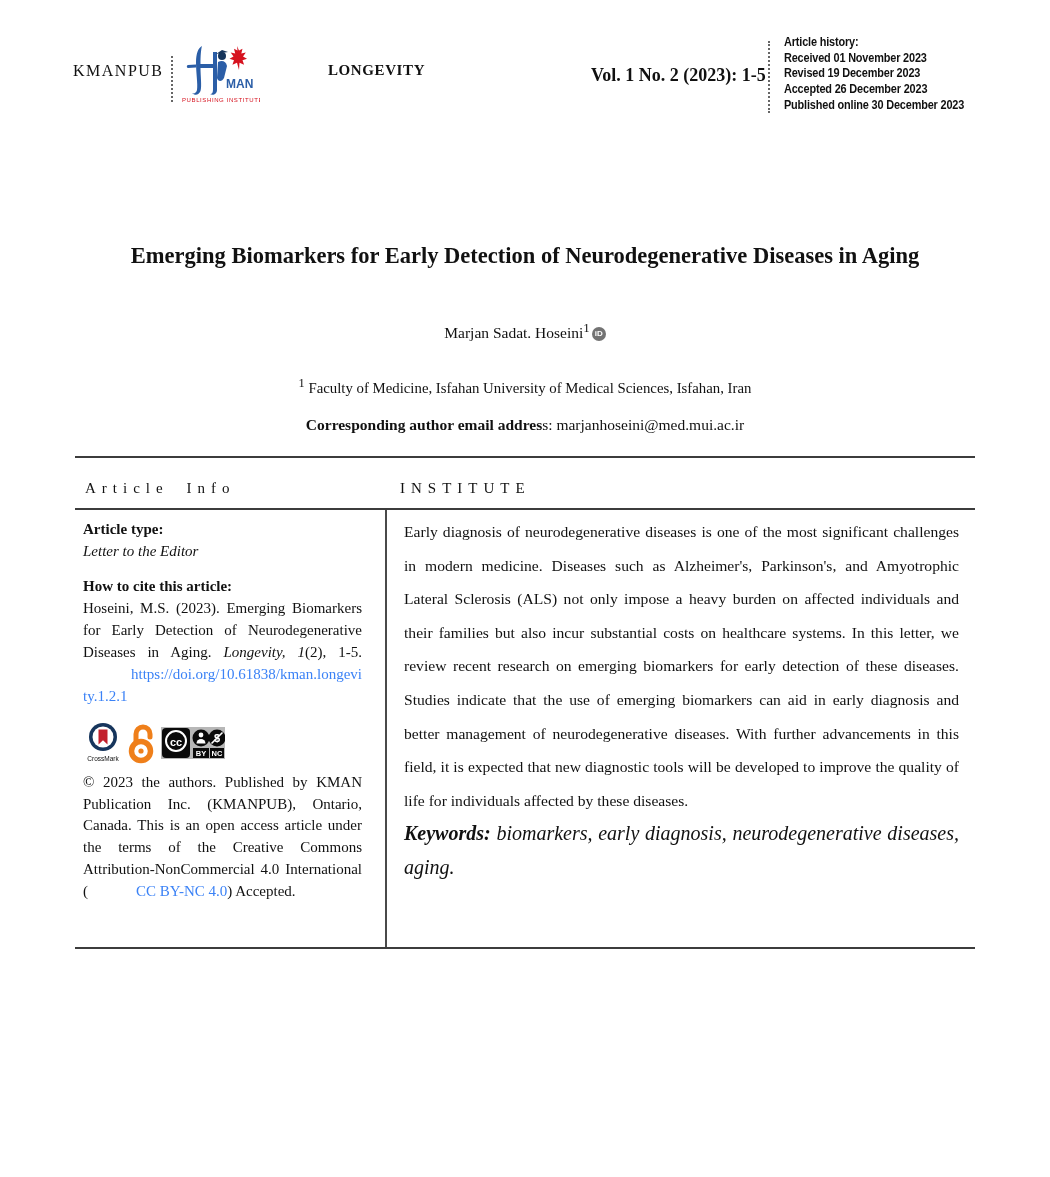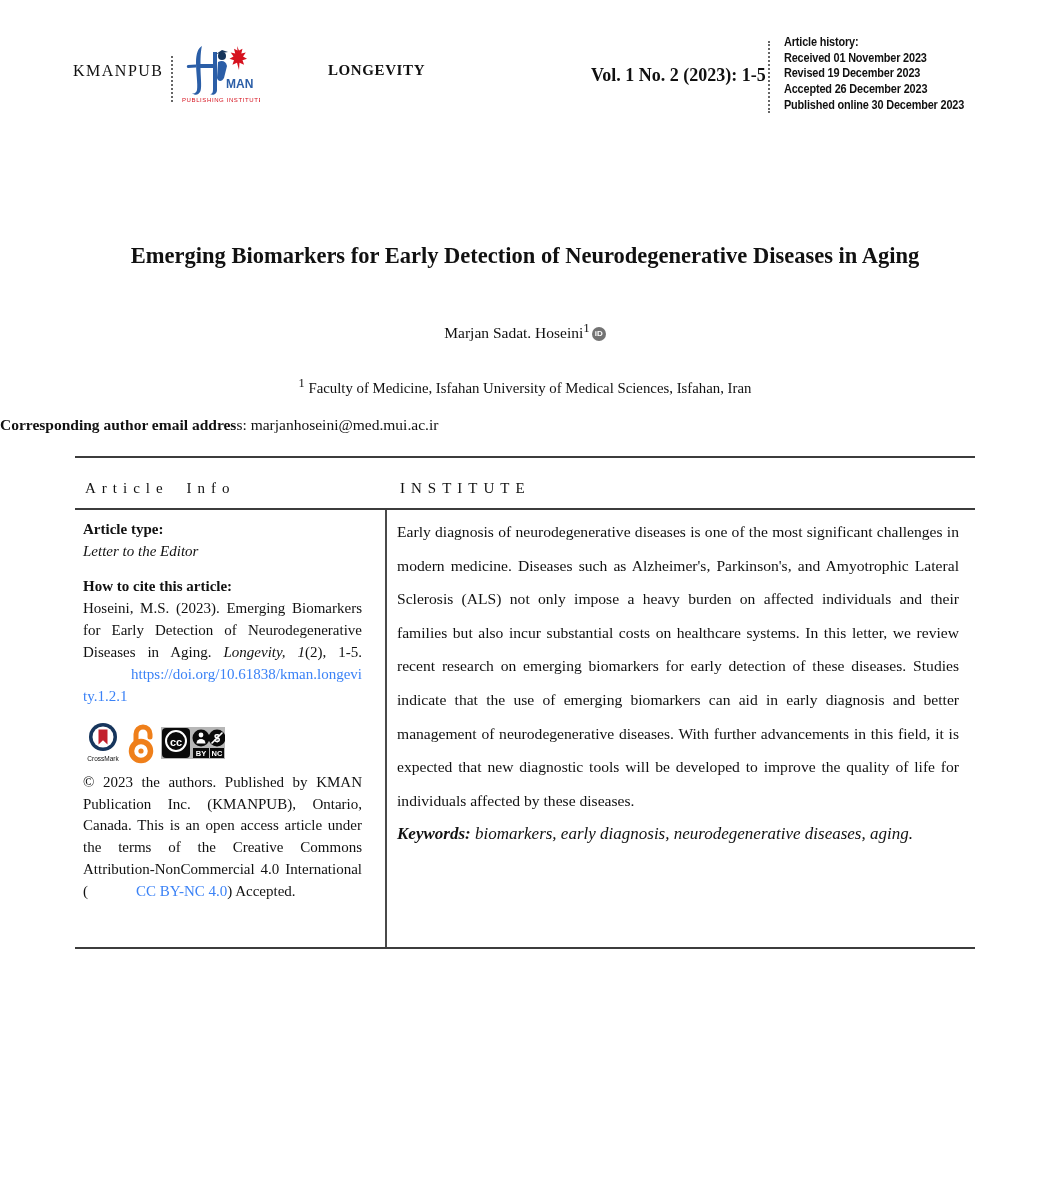--- a/index.html
+++ b/index.html
@@ -35,54 +35,54 @@
   }
   .paper-title .inner { display: inline-block; max-width: 850px; }
   .author-line { left: 0; top: 320px; width: 1050px; text-align: center; font-size: 15.5px; }
   .orcid-icon {
     display: inline-block; width: 14px; height: 14px; border-radius: 50%;
     background: #737373; color: #fff; font-family: "Liberation Sans", sans-serif;
     font-size: 8px; font-weight: bold; line-height: 14px; text-align: center;
     vertical-align: 2px; margin-left: 2px;
   }
   .affiliation-line { left: 0; top: 376px; width: 1050px; text-align: center; font-size: 14.8px; }
-  .corresponding-line { left: 0; top: 416px; width: 1050px; font-size: 15.5px; }
+  .corresponding-line { left: 0; top: 416px; width: 1050px; text-align: center; font-size: 15.5px; }
 
   
   .rule { left: 75px; width: 900px; height: 2px; background: #3c3c3c; }
   .rule-top { top: 456px; }
   .rule-mid { top: 508px; }
   .rule-bottom { top: 947px; }
 
   .section-heads { left: 75px; top: 480px; width: 900px; font-size: 15px; }
   .head-article-info { position: absolute; left: 10px; top: 0; letter-spacing: 6px; word-spacing: 8px; }
   .head-abstract { position: absolute; left: 325px; top: 0; letter-spacing: 6px; }
 
   
   .columns { left: 75px; top: 510px; width: 900px; height: 437px; display: flex; }
   .col-left {
     width: 312px; border-right: 2px solid #4a4a4a;
     padding: 8px 23px 0 8px; font-size: 15px; line-height: 22px;
   }
-  .col-right { width: 588px; padding: 5px 16px 0 10px; }
+  .col-right { width: 588px; padding: 5px 16px 0 17px; }
 
   .label-bold { font-weight: bold; }
   .article-type-value { font-style: italic; }
   .cite-block { margin-top: 13px; }
   .citation-text { text-align: justify; }
   .link-blue { color: #3b82f6; margin-left: 48px; }
   .doi-link { display: inline; overflow-wrap: anywhere; }
 
   .badges-row { margin-top: 15px; display: flex; align-items: flex-start; gap: 5px; height: 46px; }
   .crossmark-wrap { width: 40px; text-align: center; line-height: 1; }
   .crossmark-caption { font-family: "Liberation Sans", sans-serif; font-size: 6.5px; margin-top: 1px; }
   .copyright-text { margin-top: 4px; text-align: justify; line-height: 21.7px; }
 
   .abstract-text { text-align: justify; font-size: 15.6px; line-height: 33.6px; }
-  .keywords-line { text-align: justify; font-size: 17px; line-height: 33.6px; font-style: italic; }
+  .keywords-line { text-align: justify; font-size: 20px; line-height: 33.6px; font-style: italic; }
   .keywords-label { font-weight: bold; font-style: italic; }
 </style>
 </head>
 <body>
 
 <div class="abs publisher-name">KMANPUB</div>
 <div class="abs dotted-div-1"></div>
 
 <div class="abs logo-box">
   <svg width="80" height="76" viewBox="0 0 80 76">

